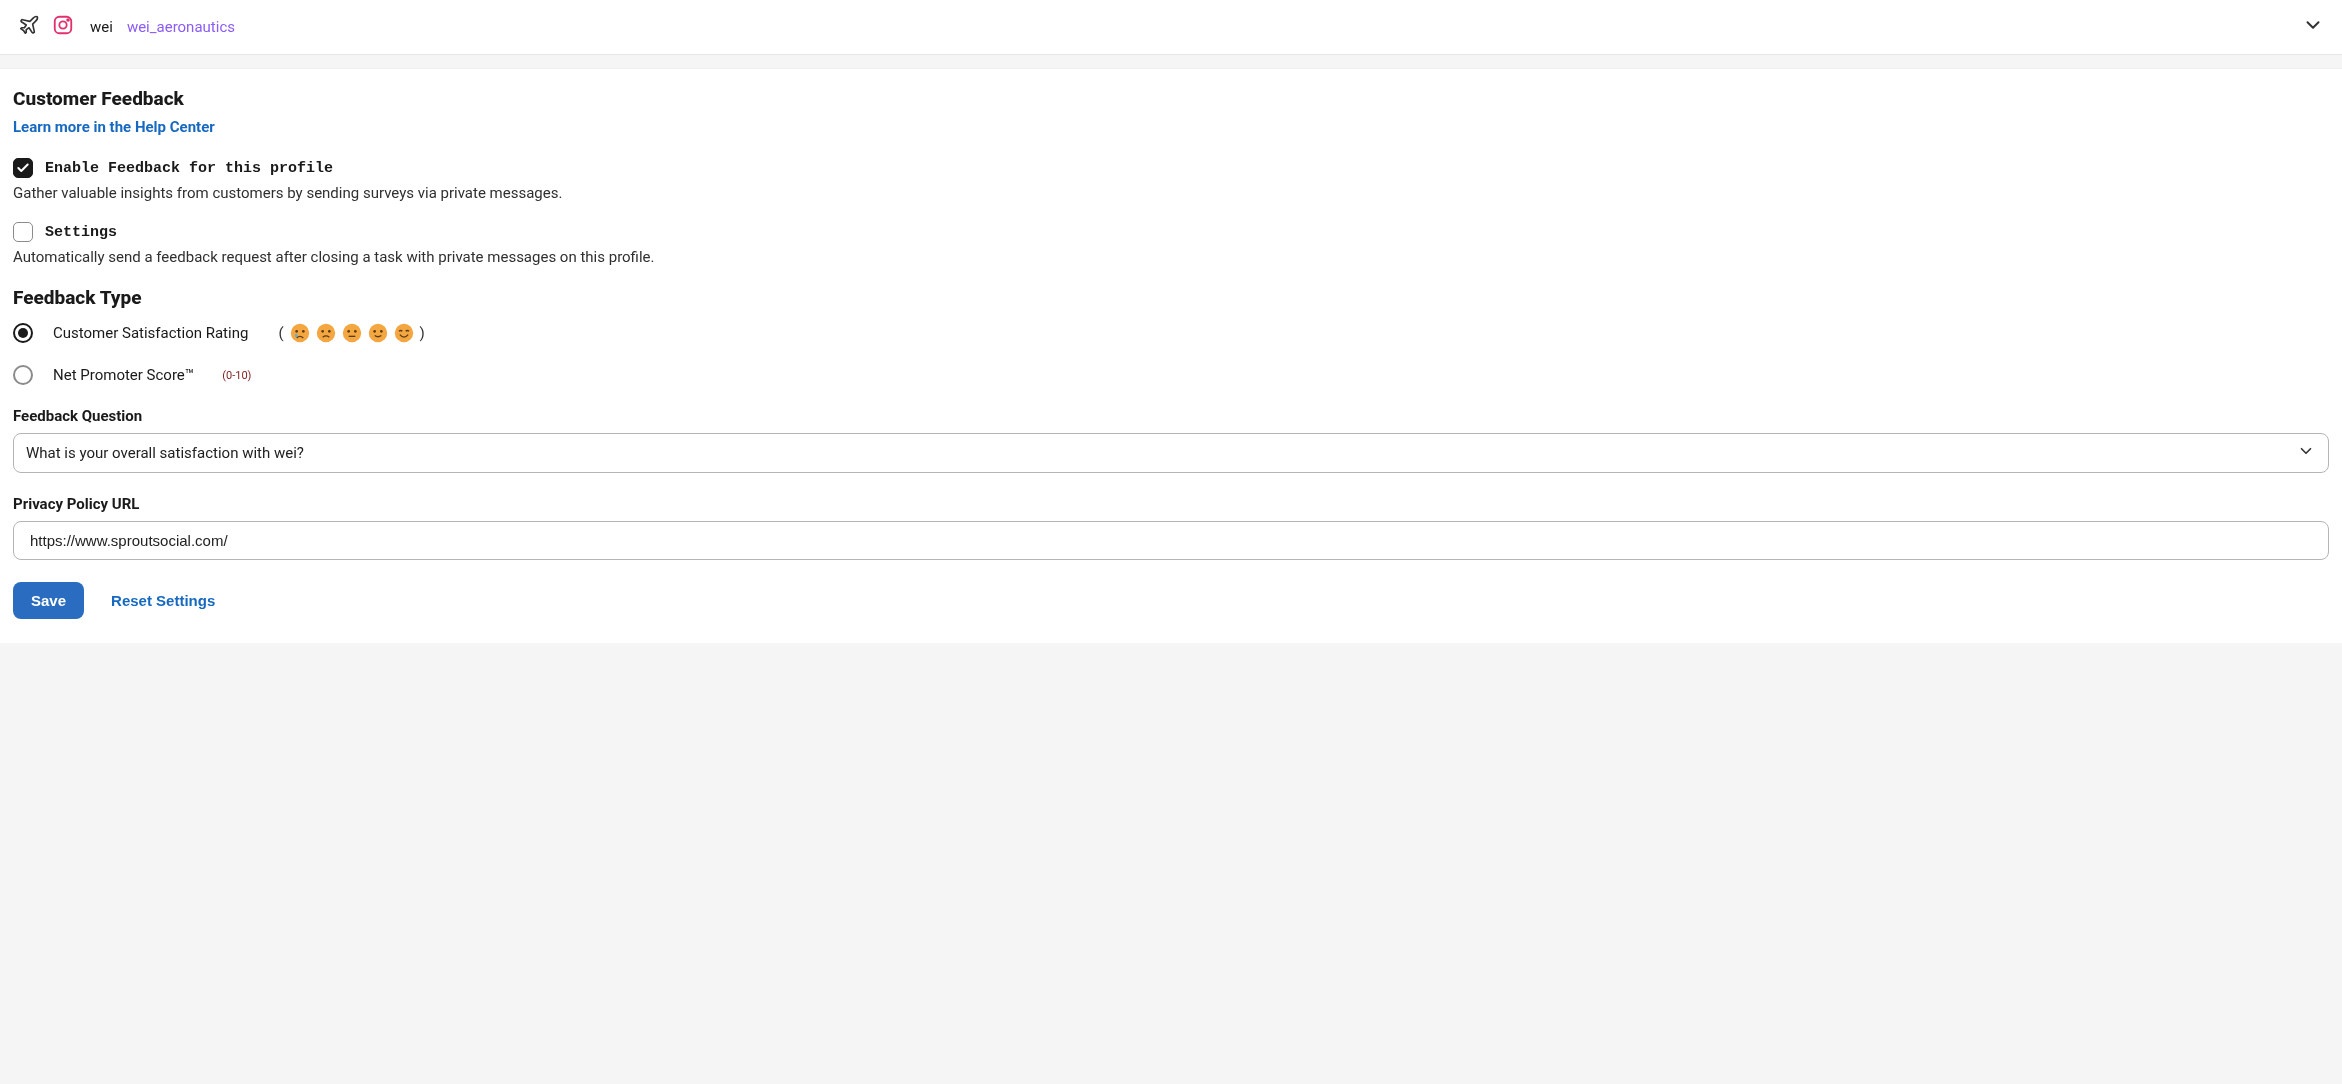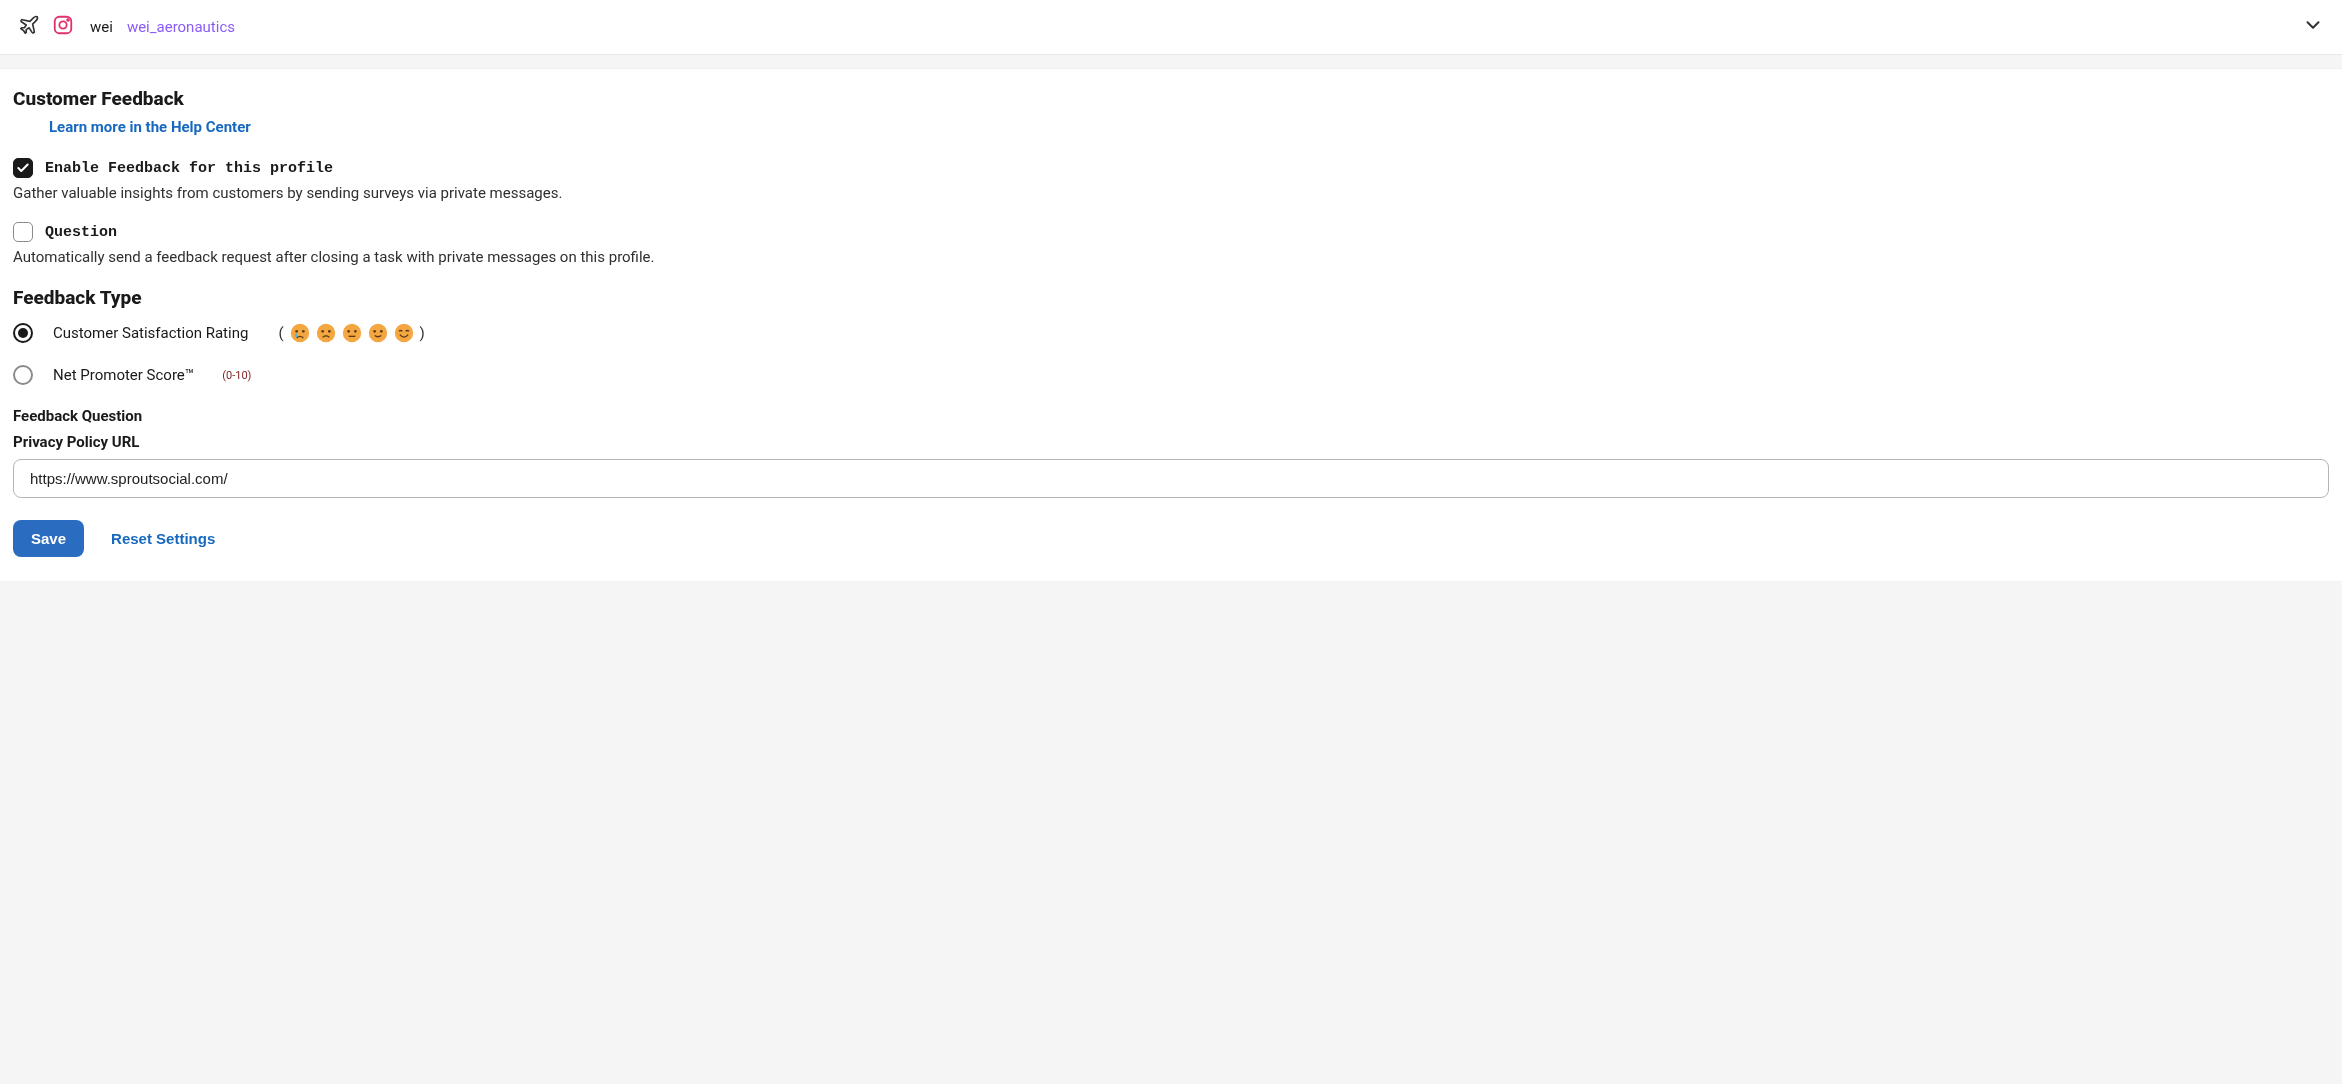--- a/index.html
+++ b/index.html
@@ -47,21 +47,20 @@
     margin-top: 20px;
     margin-bottom: 14px;
   }
   .learn-link {
     color: #1769c0;
     font-weight: 700;
     text-decoration: none;
     font-size: 15px;
     display: inline-block;
     margin-bottom: 22px;
-    margin-left: 36px;
   }
   .checkbox-row {
     display: flex;
     align-items: center;
     gap: 12px;
     margin-bottom: 6px;
   }
   .checkbox {
     width: 20px;
     height: 20px;
@@ -233,21 +232,21 @@
         </svg>
     </span>
     <span class="checkbox-label">Enable Feedback for this profile</span>
   </div>
   <p class="help-text">Gather valuable insights from customers by sending surveys via private messages.</p>
 
   <div class="checkbox-row">
     <span class="checkbox">
       
     </span>
-    <span class="checkbox-label">Question</span>
+    <span class="checkbox-label">Settings</span>
   </div>
   <p class="help-text">Automatically send a feedback request after closing a task with private messages on this profile.</p>
 
   <h2 class="section-title mt">Feedback Type</h2>
 
   <div class="radio-row">
     <span class="radio selected"></span>
     <span class="radio-label">Customer Satisfaction Rating</span>
     <span class="emoji-row">
       <span class="paren">(</span>
@@ -286,20 +285,28 @@
     </span>
   </div>
 
   <div class="radio-row">
     <span class="radio"></span>
     <span class="radio-label">Net Promoter Score™</span>
     <span class="radio-suffix">(0-10)</span>
   </div>
 
   <div class="field-label">Feedback Question</div>
+  <div class="select-wrap">
+    <div class="select-box">What is your overall satisfaction with wei?</div>
+    <span class="select-chevron">
+      <svg width="18" height="18" viewBox="0 0 24 24" fill="none" stroke="#333" stroke-width="2.2" stroke-linecap="round" stroke-linejoin="round">
+          <polyline points="6 9 12 15 18 9"></polyline>
+        </svg>
+    </span>
+  </div>
 
   <div class="field-label">Privacy Policy URL</div>
   <input type="text" class="text-input" value="https://www.sproutsocial.com/" style="">
 
   <div class="button-row">
     <button class="btn-primary">Save</button>
     <button class="btn-link">Reset Settings</button>
   </div>
 
 </div>

